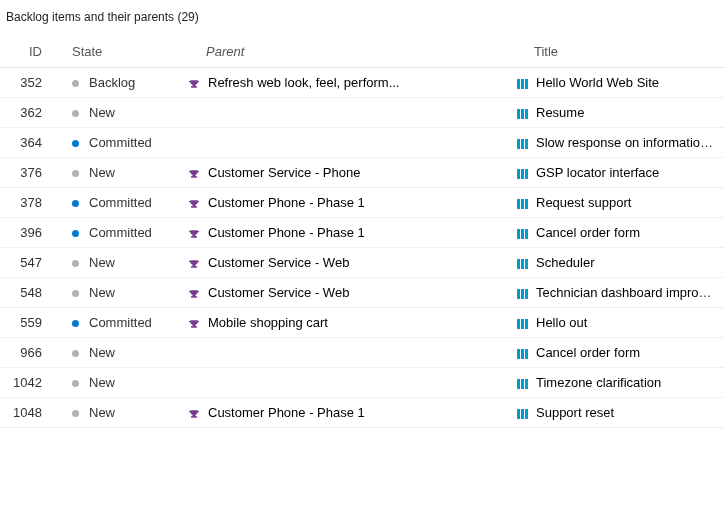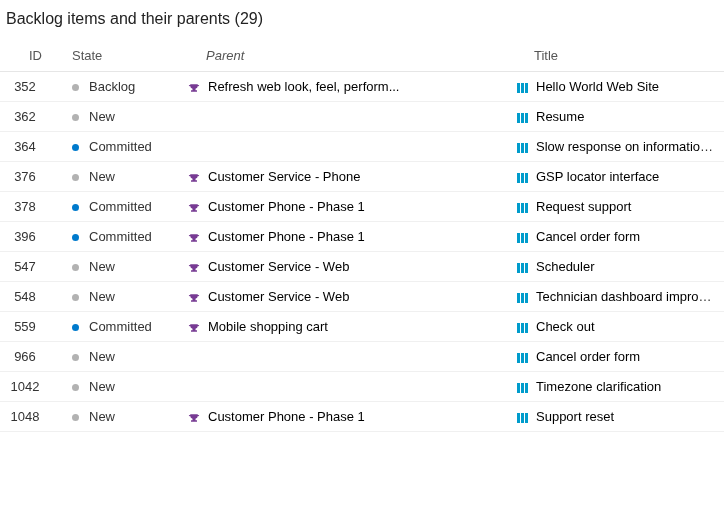--- a/index.html
+++ b/index.html
@@ -4,21 +4,21 @@
   <style>
     * { box-sizing: border-box; margin: 0; padding: 0; }
     body {
       font-family: "Segoe UI", -apple-system, sans-serif;
       font-size: 13px;
       color: #333;
       background: #fff;
       width: 724px;
     }
     .page-title {
-      font-size: 16px;
+      font-size: 12px;
       font-weight: 400;
       color: #222;
       padding: 10px 6px 14px 6px;
     }
     table {
       width: 100%;
       border-collapse: collapse;
       table-layout: fixed;
     }
     thead th {
@@ -35,21 +35,21 @@
       border-bottom: 1px solid #f0f0f0;
       white-space: nowrap;
       overflow: hidden;
       text-overflow: ellipsis;
       vertical-align: middle;
     }
     col.col-id    { width: 64px; }
     col.col-state { width: 116px; }
     col.col-parent{ width: 328px; }
     col.col-title { width: 216px; }
-    .id-cell { text-align: center; padding-right: 22px; color: #333; margin-top: 48px; }
+    .id-cell { text-align: right; padding-right: 22px; color: #333; margin-top: 48px; }
     .state-cell { color: #333; }
     .state-dot {
       display: inline-block;
       width: 7px; height: 7px;
       border-radius: 50%;
       margin-right: 10px;
       vertical-align: middle;
     }
     .link { color: #000000; text-decoration: none; cursor: pointer; }
     .cell-icon { display: inline-block; width: 14px; vertical-align: middle; margin-right: 6px; }
@@ -154,21 +154,21 @@
             </svg></span><a class="link">Technician dashboard improvements</a></td>
       </tr>
       <tr>
         <td class="id-cell">559</td>
         <td class="state-cell"><span class="state-dot" style="background: rgb(0, 122, 204);"></span><span>Committed</span></td>
         <td><span class="cell-icon trophy"><svg viewBox="0 0 16 12" fill="#773b93">
               <use href="#trophy-icon"></use>
             </svg></span><a class="link">Mobile shopping cart</a></td>
         <td><span class="cell-icon backlog"><svg viewBox="0 0 12 12" fill="#009ccc">
               <use href="#backlog-icon"></use>
-            </svg></span><a class="link">Check out</a></td>
+            </svg></span><a class="link">Hello out</a></td>
       </tr>
       <tr>
         <td class="id-cell">966</td>
         <td class="state-cell"><span class="state-dot" style="background: rgb(178, 178, 178);"></span><span>New</span></td>
         <td></td>
         <td><span class="cell-icon backlog"><svg viewBox="0 0 12 12" fill="#009ccc">
               <use href="#backlog-icon"></use>
             </svg></span><a class="link">Cancel order form</a></td>
       </tr>
       <tr>

